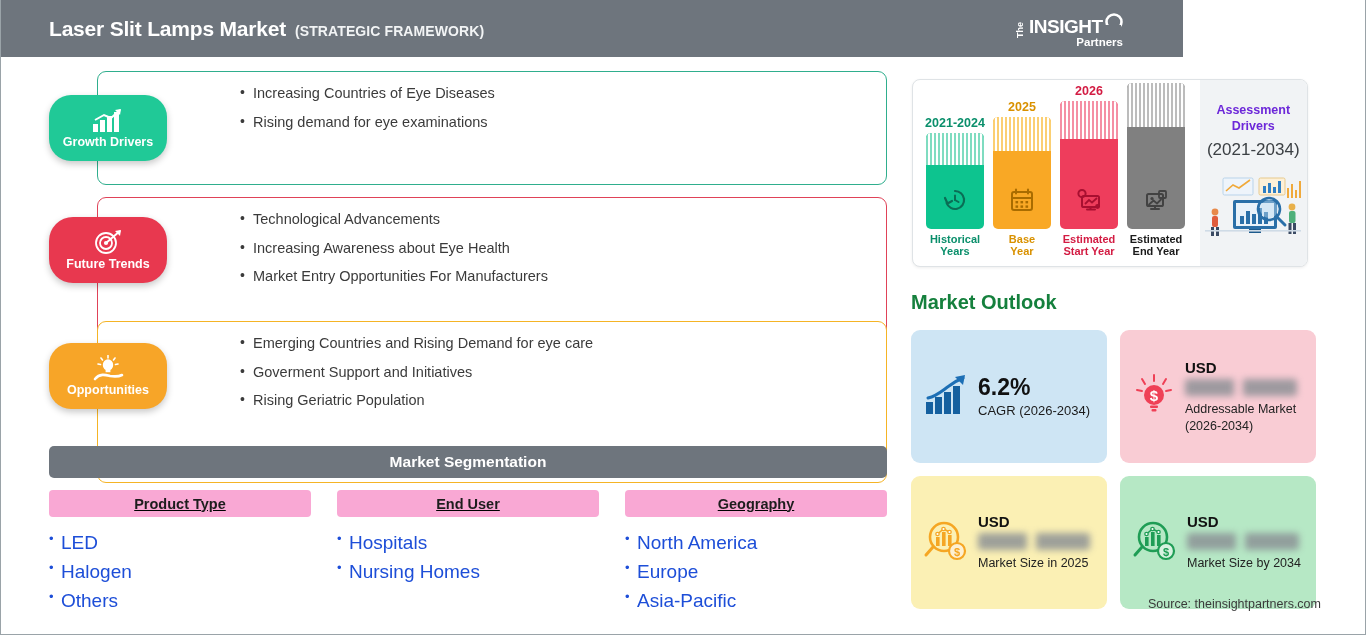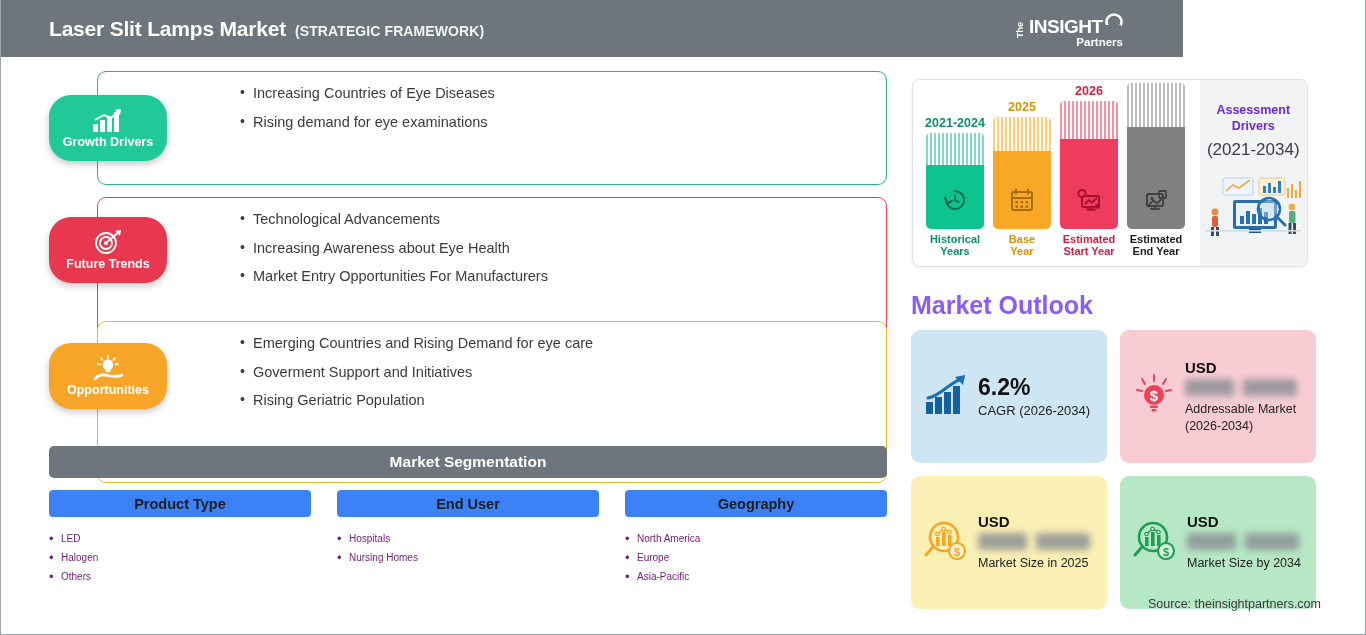--- a/index.html
+++ b/index.html
@@ -75,21 +75,21 @@
   .badge {
     position: absolute;
     width: 118px; height: 66px;
     border-radius: 22px 22px 22px 22px;
     display: flex; flex-direction: column;
     align-items: center; justify-content: center;
     box-shadow: 0 3px 7px rgba(0,0,0,0.22);
     z-index: 5;
   }
   .badge.green  { background: #20c997; }
-  .badge.red    { background: #e8384f; }
+  .badge.red    { background: #e8384f; border-radius: 24px; }
   .badge.orange { background: #f7a528; }
   .badge-icon { height: 26px; display: flex; align-items: flex-end; }
   .badge-label {
     color: #ffffff; font-size: 12.5px; font-weight: bold;
     margin-top: 2px; white-space: nowrap;
   }
 
   
   .seg-header {
     position: absolute; left: 48px; top: 446px;
@@ -99,29 +99,30 @@
   }
   .seg-header span {
     color: #ffffff; font-size: 15.5px; font-weight: bold;
   }
   .seg-cols {
     position: absolute; left: 48px; top: 490px;
     width: 838px; display: flex; gap: 26px;
   }
   .seg-col { width: 262px; }
   .seg-col-head {
-    height: 27px; background: #3b82f6; border-radius: 4px;
+    height: 27px; background: #f9a8d4; border-radius: 4px;
     display: flex; align-items: center; justify-content: center;
     margin-bottom: 16px;
+    text-decoration: underline;
   }
   .seg-col-head span { font-size: 14.5px; font-weight: bold; color: #1d1d1d; }
   .seg-list { list-style: none; }
   .seg-list li {
     position: relative; padding-left: 12px;
-    font-size: 10px; color: #701a75;
+    font-size: 19px; color: #1d4ed8;
     margin-bottom: 8px; line-height: 1.1;
   }
   .seg-list li::before {
     content: "\2022"; position: absolute; left: 0; top: -1px; font-size: 13px;
   }
 
   
   .right-col { position: absolute; left: 905px; top: 57px; width: 461px; height: 578px; }
 
   .timeline-card {
@@ -163,21 +164,21 @@
     width: 108px; background: #f1f3f5;
     display: flex; flex-direction: column; align-items: center;
     padding-top: 22px;
   }
   .tl-assess-t1 { font-size: 12.5px; font-weight: bold; color: #6d28d9; text-align: center; line-height: 1.3; }
   .tl-assess-t2 { font-size: 17px; color: #3c4044; margin-top: 5px; }
   .tl-assess-art { margin-top: 14px; }
 
   .outlook-title {
     position: absolute; left: 5px; top: 234px;
-    font-size: 25px; font-weight: bold; color: #8b5cf6;
+    font-size: 20px; font-weight: bold; color: #15803d;
   }
 
   .cards { position: absolute; left: 5px; top: 273px; width: 412px; }
   .card-row { display: flex; gap: 13px; margin-bottom: 13px; }
   .card {
     width: 196px; height: 133px;
     border-radius: 9px;
     display: flex; align-items: center;
     padding: 0 12px;
   }

